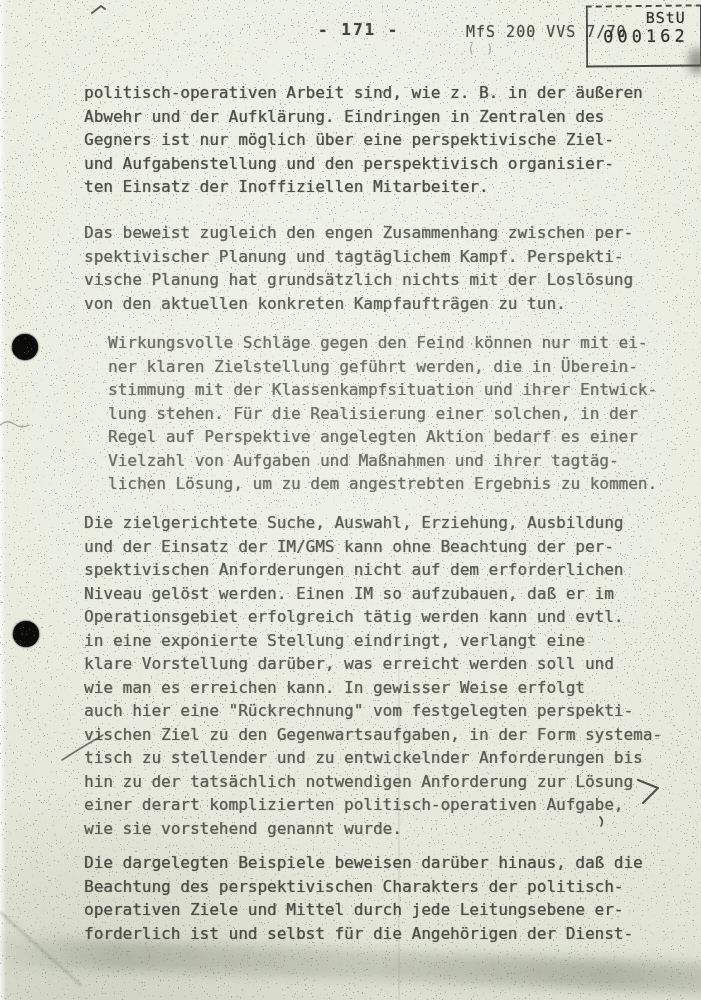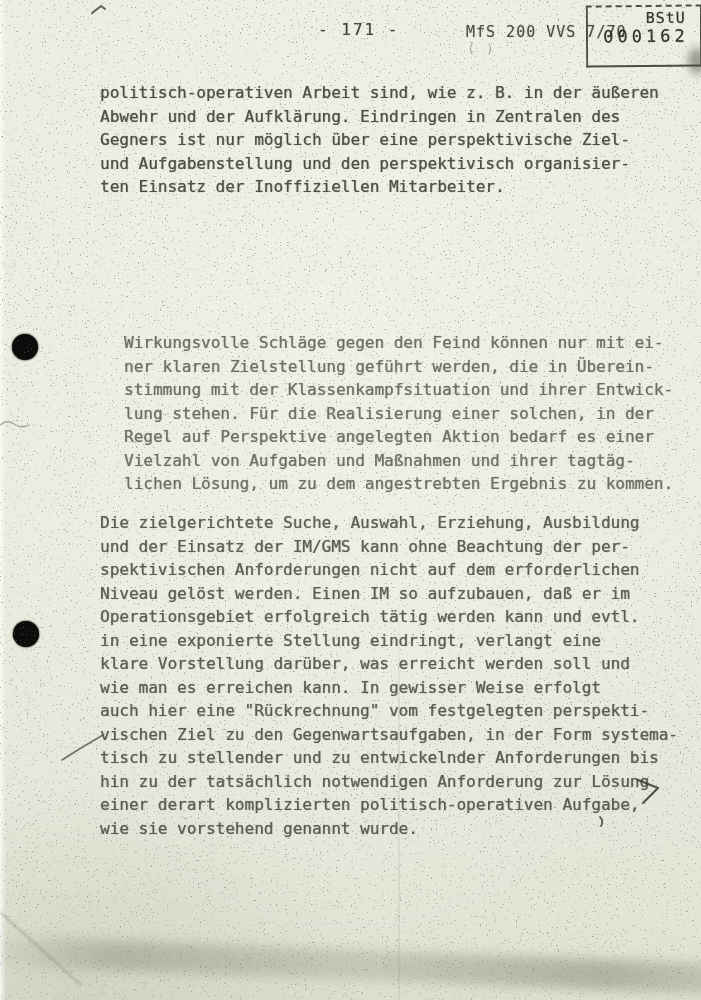--- a/index.html
+++ b/index.html
@@ -16,36 +16,36 @@
   .grain{position:absolute;left:0;top:0;pointer-events:none;}
 
   
   .hole{position:absolute;width:26px;height:26px;border-radius:50%;
     background:#0c0c0a;box-shadow:0 0 1.5px 0.5px rgba(10,10,8,0.7);}
   .hole-1{left:12px;top:334px;}
   .hole-2{left:13px;top:621px;}
 
   
   .pagenum{position:absolute;left:318px;top:20px;font-size:16px;letter-spacing:2px;
-    color:rgba(52,54,47,0.85);text-shadow:0 0 1px rgba(52,54,47,0.55);}
+    color:rgba(52,54,47,0.85);text-shadow:0 0 1px rgba(52,54,47,0.55);font-weight:bold;}
   .classif{position:absolute;left:466px;top:23px;font-size:15px;letter-spacing:1px;
     color:rgba(55,57,50,0.8);text-shadow:0 0 1px rgba(55,57,50,0.5);}
 
   
   .stamp{position:absolute;left:586px;top:5px;width:112px;height:58px;
     border:2.5px solid rgba(42,42,37,0.82);border-top-style:dashed;
     transform:rotate(-0.6deg);color:rgba(40,40,35,0.88);
     text-shadow:0 0 0.8px rgba(40,40,35,0.6);}
   .stamp-org{display:block;text-align:right;padding:2px 14px 0 0;
     font-size:15px;letter-spacing:1px;}
   .stamp-number{display:block;text-align:center;font-size:17px;letter-spacing:4px;
     padding-left:4px;margin-top:-1px;}
 
   
-  .para{position:absolute;left:100px;margin:0;width:585px;
+  .para{position:absolute;left:84px;margin:0;width:585px;
     font-size:16px;line-height:23.5px;white-space:pre-line;
     color:#383a32;text-shadow:0.5px 0.4px 0.7px rgba(56,58,50,0.55),0 0 1px rgba(56,58,50,0.35);}
   .p1{top:81px;opacity:0.88;}
   .p2{top:221px;opacity:0.78;}
   .p3{top:331px;opacity:0.70;margin-left:24px;}
   .p4{top:511px;opacity:0.80;}
   .p5{top:851px;opacity:0.88;}
 
   
   .pen-marks{position:absolute;left:0;top:0;pointer-events:none;}
@@ -73,20 +73,24 @@
   <div class="stamp">
     <span class="stamp-org">BStU</span>
     <span class="stamp-number">000162</span>
   </div>
 
   <p class="para p1">politisch-operativen Arbeit sind, wie z. B. in der äußeren
 Abwehr und der Aufklärung. Eindringen in Zentralen des
 Gegners ist nur möglich über eine perspektivische Ziel-
 und Aufgabenstellung und den perspektivisch organisier-
 ten Einsatz der Inoffiziellen Mitarbeiter.</p>
+  <p class="para p2">Das beweist zugleich den engen Zusammenhang zwischen per-
+spektivischer Planung und tagtäglichem Kampf. Perspekti-
+vische Planung hat grundsätzlich nichts mit der Loslösung
+von den aktuellen konkreten Kampfaufträgen zu tun.</p>
   <p class="para p3">Wirkungsvolle Schläge gegen den Feind können nur mit ei-
 ner klaren Zielstellung geführt werden, die in Überein-
 stimmung mit der Klassenkampfsituation und ihrer Entwick-
 lung stehen. Für die Realisierung einer solchen, in der
 Regel auf Perspektive angelegten Aktion bedarf es einer
 Vielzahl von Aufgaben und Maßnahmen und ihrer tagtäg-
 lichen Lösung, um zu dem angestrebten Ergebnis zu kommen.</p>
   <p class="para p4">Die zielgerichtete Suche, Auswahl, Erziehung, Ausbildung
 und der Einsatz der IM/GMS kann ohne Beachtung der per-
 spektivischen Anforderungen nicht auf dem erforderlichen
@@ -94,20 +98,24 @@
 Operationsgebiet erfolgreich tätig werden kann und evtl.
 in eine exponierte Stellung eindringt, verlangt eine
 klare Vorstellung darüber, was erreicht werden soll und
 wie man es erreichen kann. In gewisser Weise erfolgt
 auch hier eine "Rückrechnung" vom festgelegten perspekti-
 vischen Ziel zu den Gegenwartsaufgaben, in der Form systema-
 tisch zu stellender und zu entwickelnder Anforderungen bis
 hin zu der tatsächlich notwendigen Anforderung zur Lösung
 einer derart komplizierten politisch-operativen Aufgabe,
 wie sie vorstehend genannt wurde.</p>
+  <p class="para p5">Die dargelegten Beispiele beweisen darüber hinaus, daß die
+Beachtung des perspektivischen Charakters der politisch-
+operativen Ziele und Mittel durch jede Leitungsebene er-
+forderlich ist und selbst für die Angehörigen der Dienst-</p>
 
   <div class="hole hole-1"></div>
   <div class="hole hole-2"></div>
 
   <svg class="pen-marks" width="701" height="1000" viewBox="0 0 701 1000">
     <path d="M62,760 Q82,747 103,735" fill="none" stroke="rgba(70,75,68,0.75)" stroke-width="1.6" stroke-linecap="round"></path>
     <path d="M638,780 L658,788 L643,803" fill="none" stroke="rgba(52,55,48,0.85)" stroke-width="2.2" stroke-linecap="round" stroke-linejoin="round"></path>
     <path d="M600,817 q4,4 1,9" fill="none" stroke="rgba(52,55,48,0.8)" stroke-width="1.8" stroke-linecap="round"></path>
     <path d="M0,425 q7,-6 14,-1 t15,1" fill="none" stroke="rgba(95,100,86,0.5)" stroke-width="1.3" stroke-linecap="round"></path>
     <path d="M92,13 L101,6 L105,9" fill="none" stroke="rgba(58,60,52,0.8)" stroke-width="2" stroke-linecap="round"></path>

